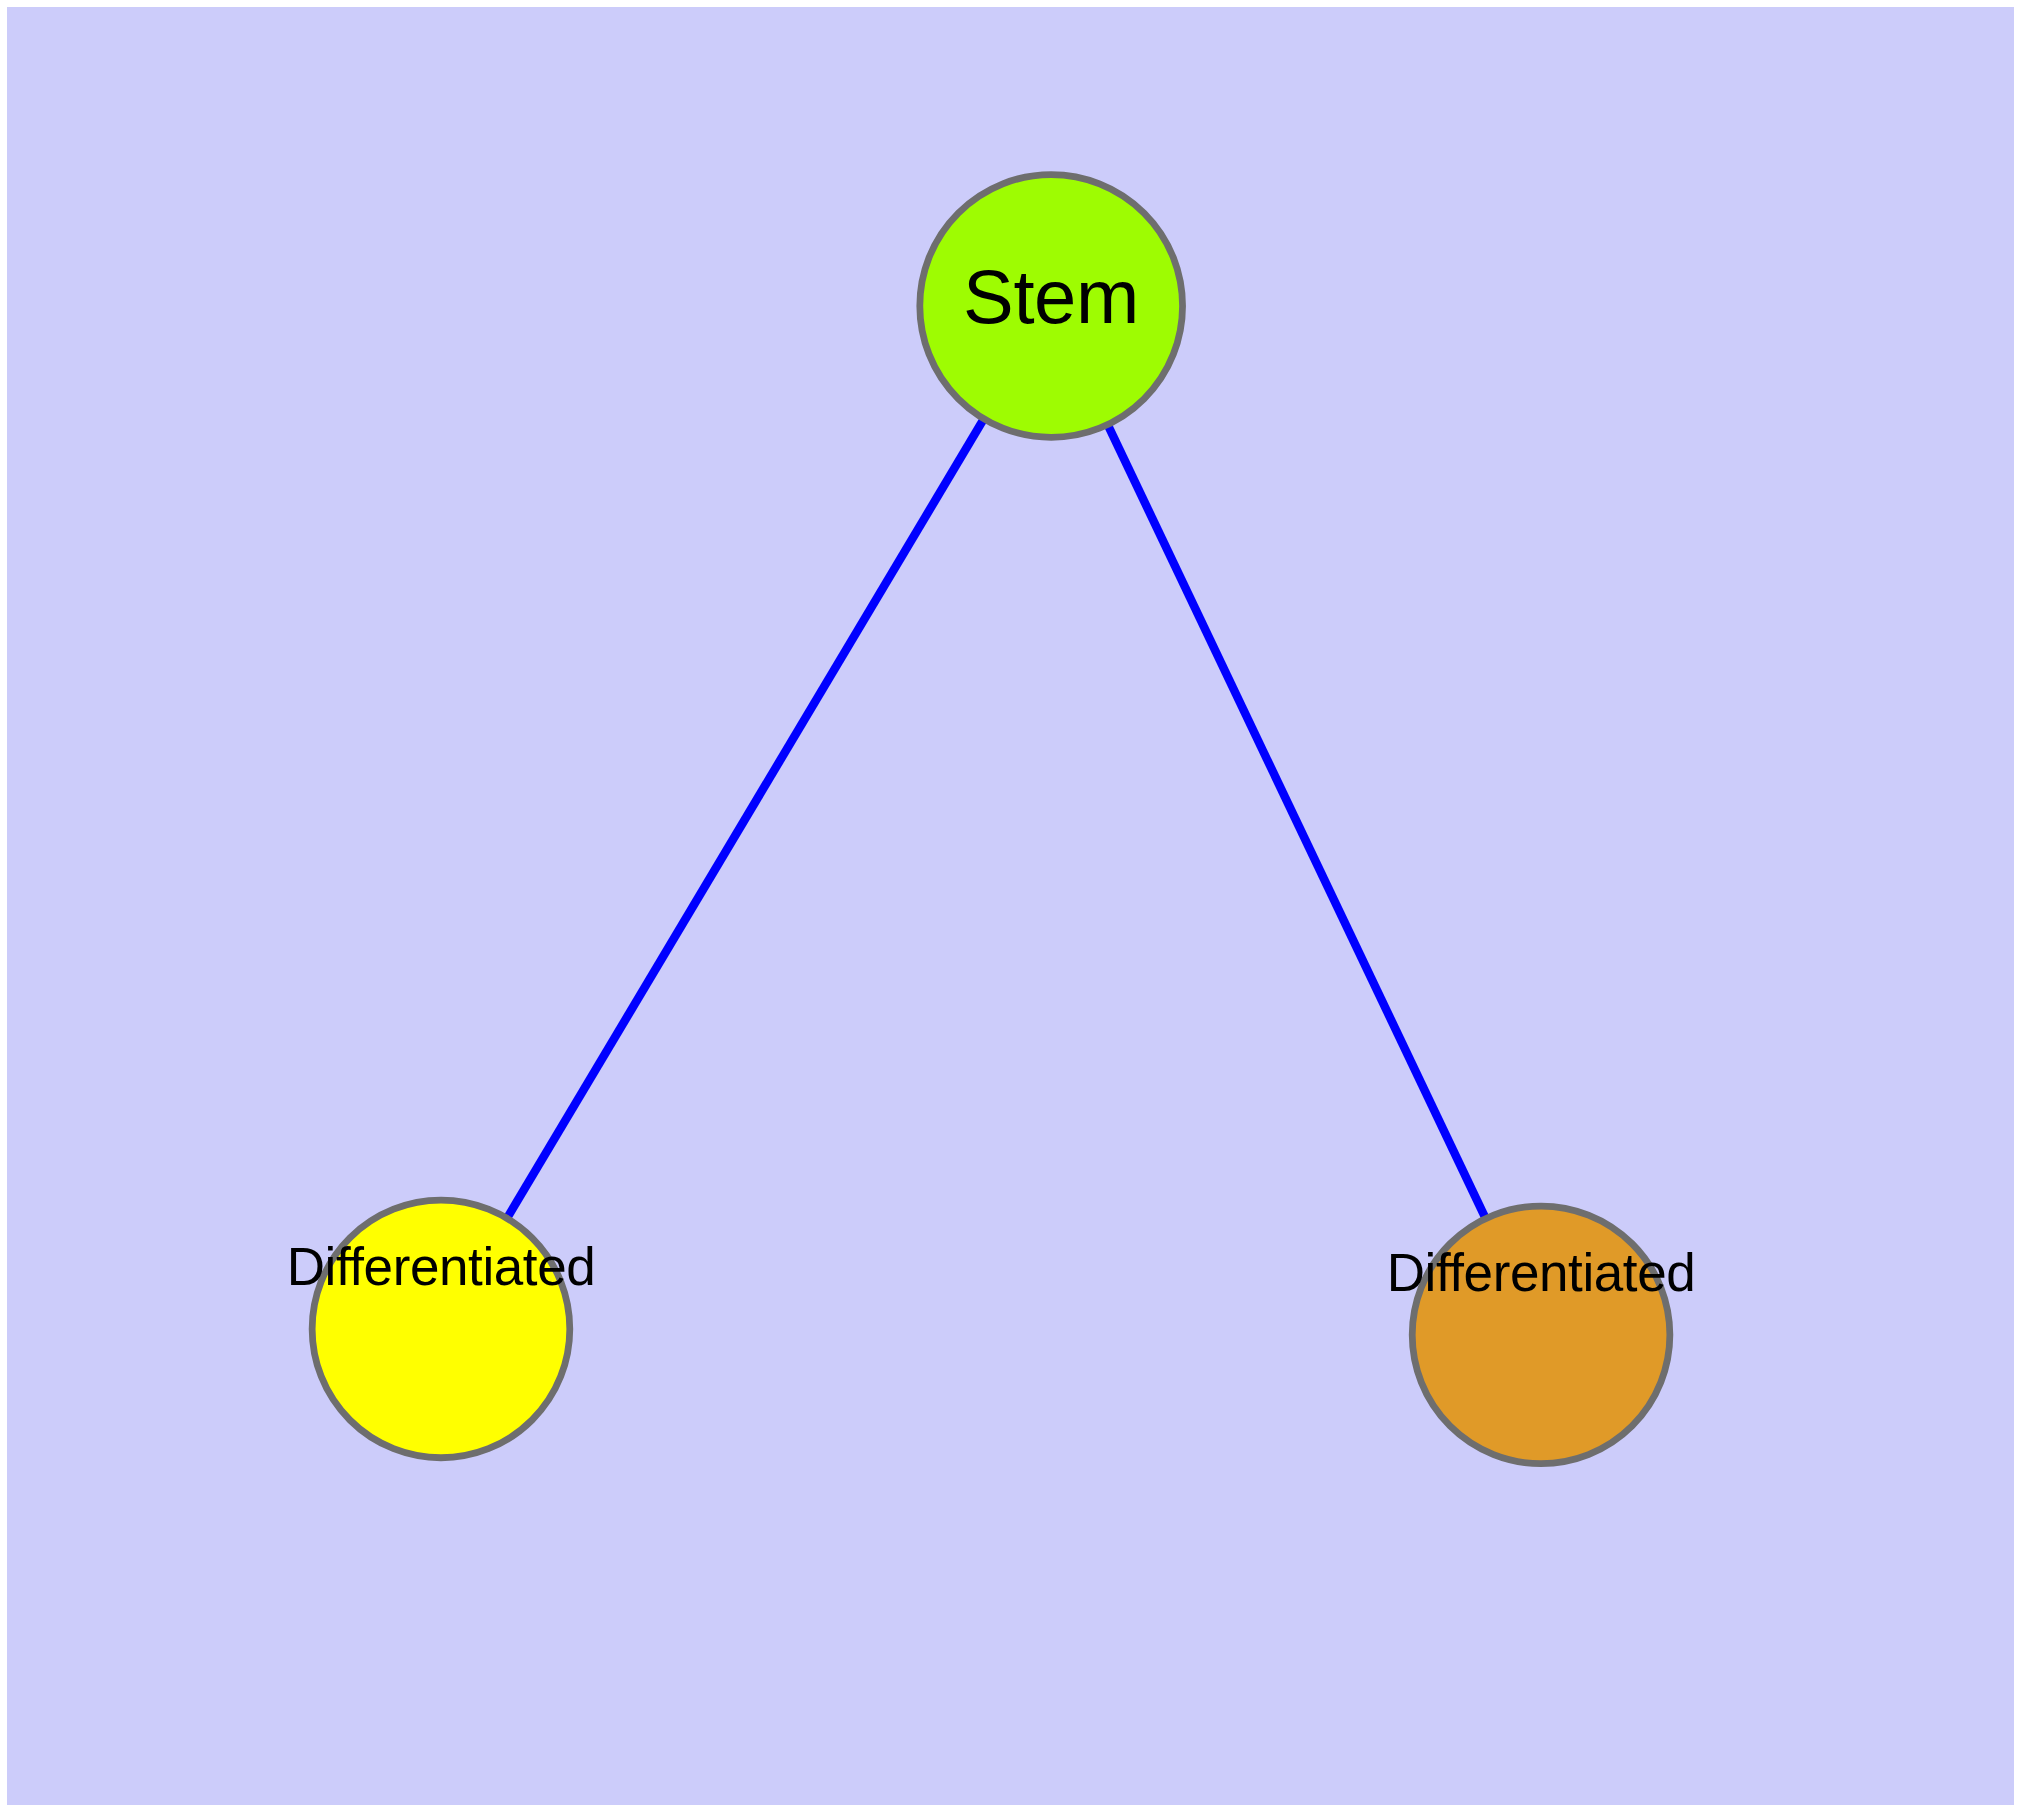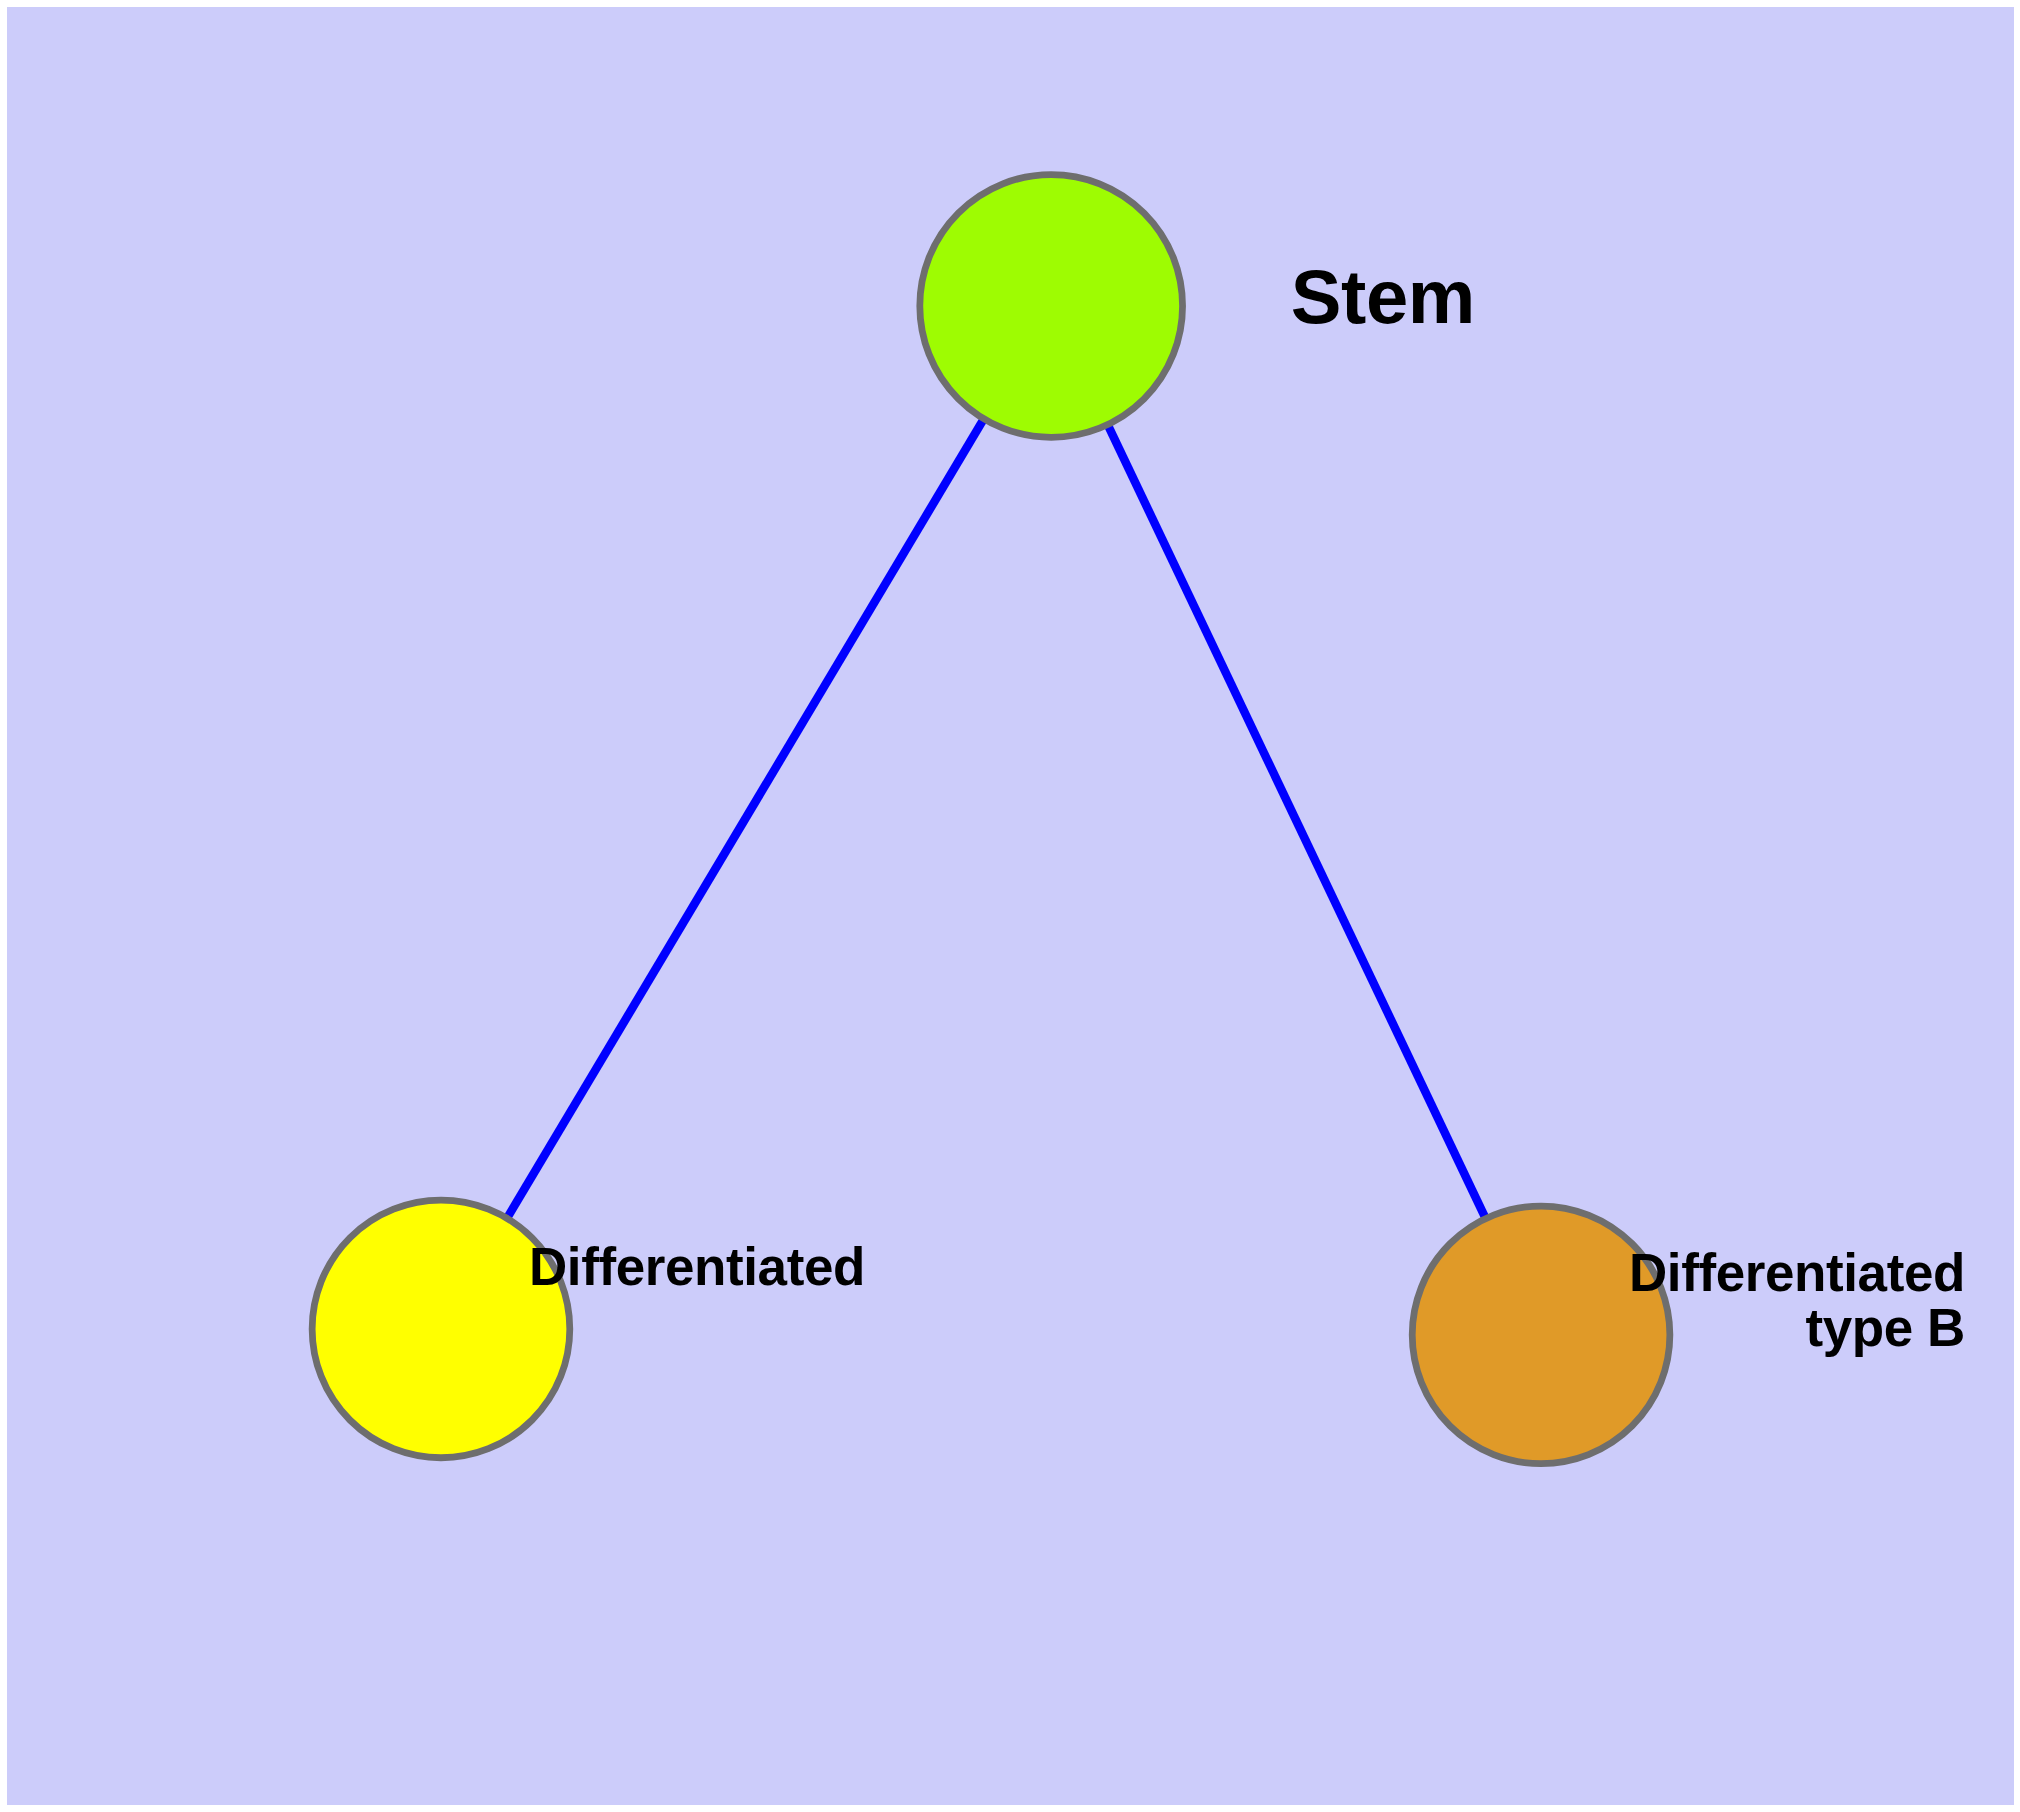--- a/index.html
+++ b/index.html
@@ -36,23 +36,23 @@
     stroke-width: 10;
     stroke-linecap: butt;
     fill: none;
   }
   .node-circle {
     stroke: #6e6e6e;
     stroke-width: 8;
   }
   .node-label {
     position: absolute;
-    text-align: right;
+    text-align: center;
     color: #000000;
-    font-weight: bold;
+    font-weight: normal;
     font-family: "Liberation Sans", "DejaVu Sans", sans-serif;
     white-space: nowrap;
     line-height: 1.04;
     letter-spacing: -0.4px;
     pointer-events: none;
   }
   .label-stem {
     font-size: 76px;
   }
   .label-diff {
@@ -81,16 +81,15 @@
   <div class="node-label label-stem" style="left:627px; top:257px; width:848px;">
     <span class="lbl-line">Stem</span>
   </div>
 
   <div class="node-label label-diff" style="left:17px; top:1239px; width:848px;">
     <span class="lbl-line">Differentiated</span>
   </div>
 
   <div class="node-label label-diff" style="left:1117px; top:1245px; width:848px;">
     <span class="lbl-line">Differentiated</span>
-    <span class="lbl-line">type B</span>
   </div>
 </div>
 
 
 </body></html>

